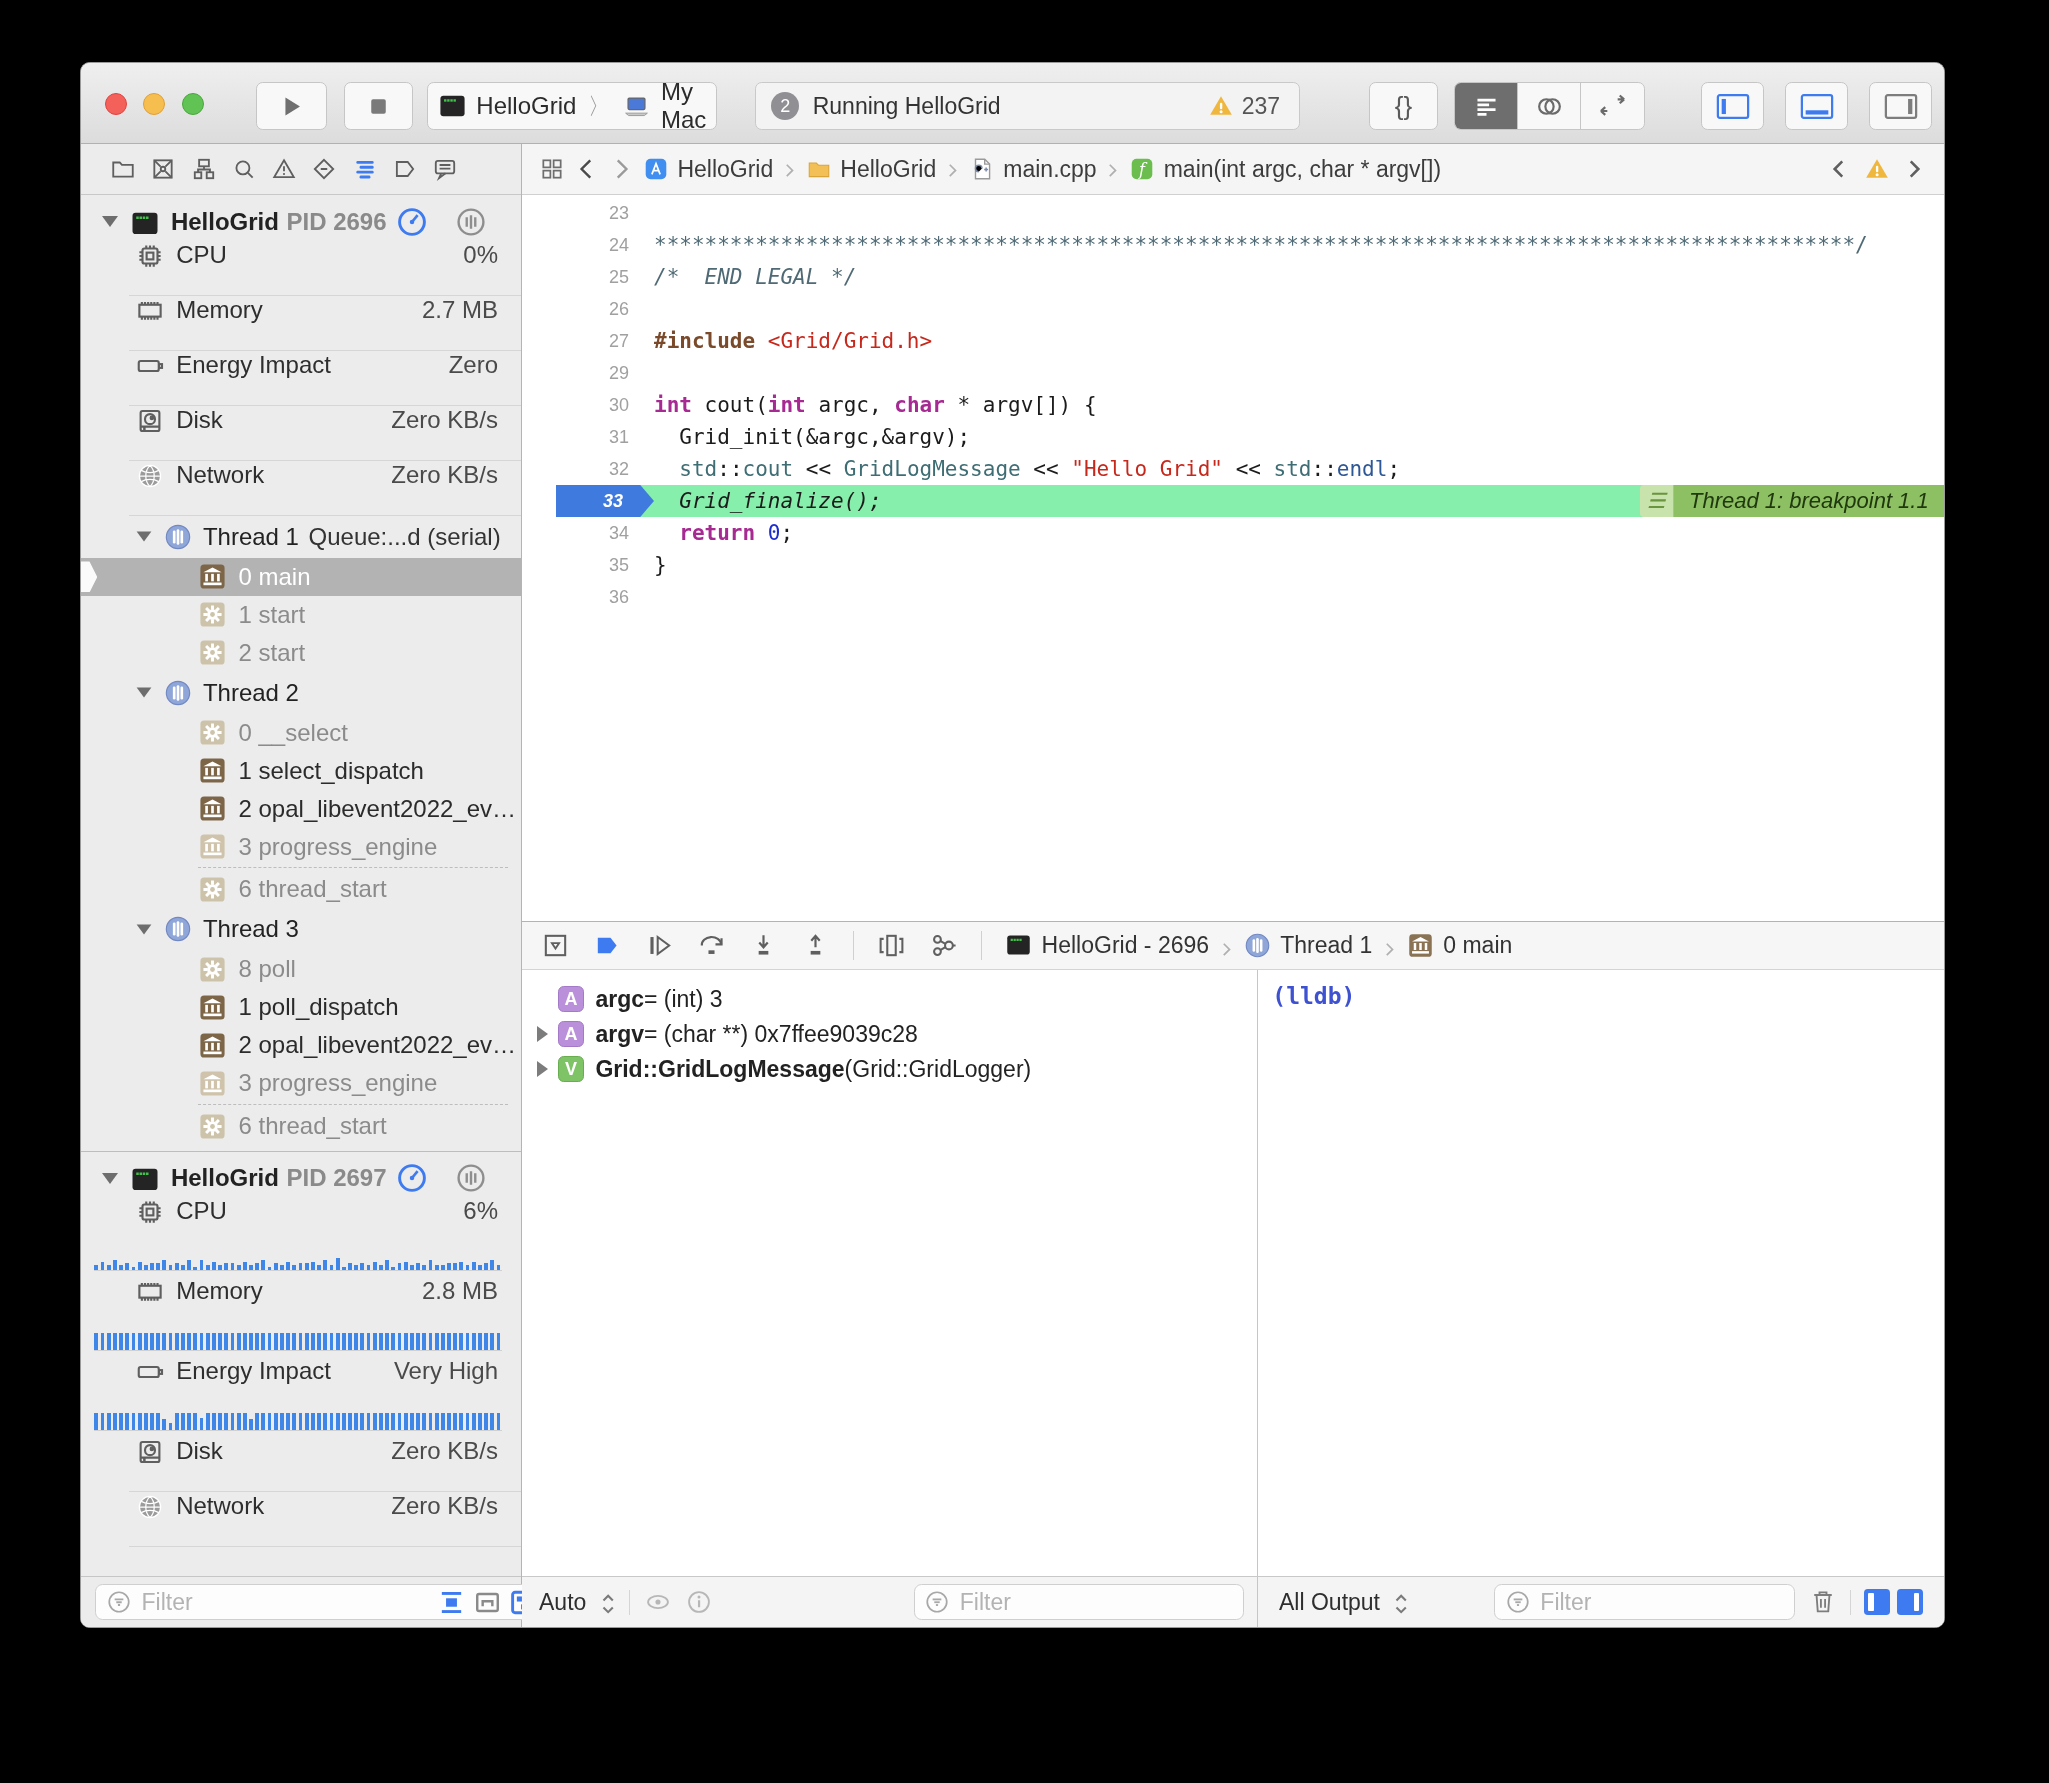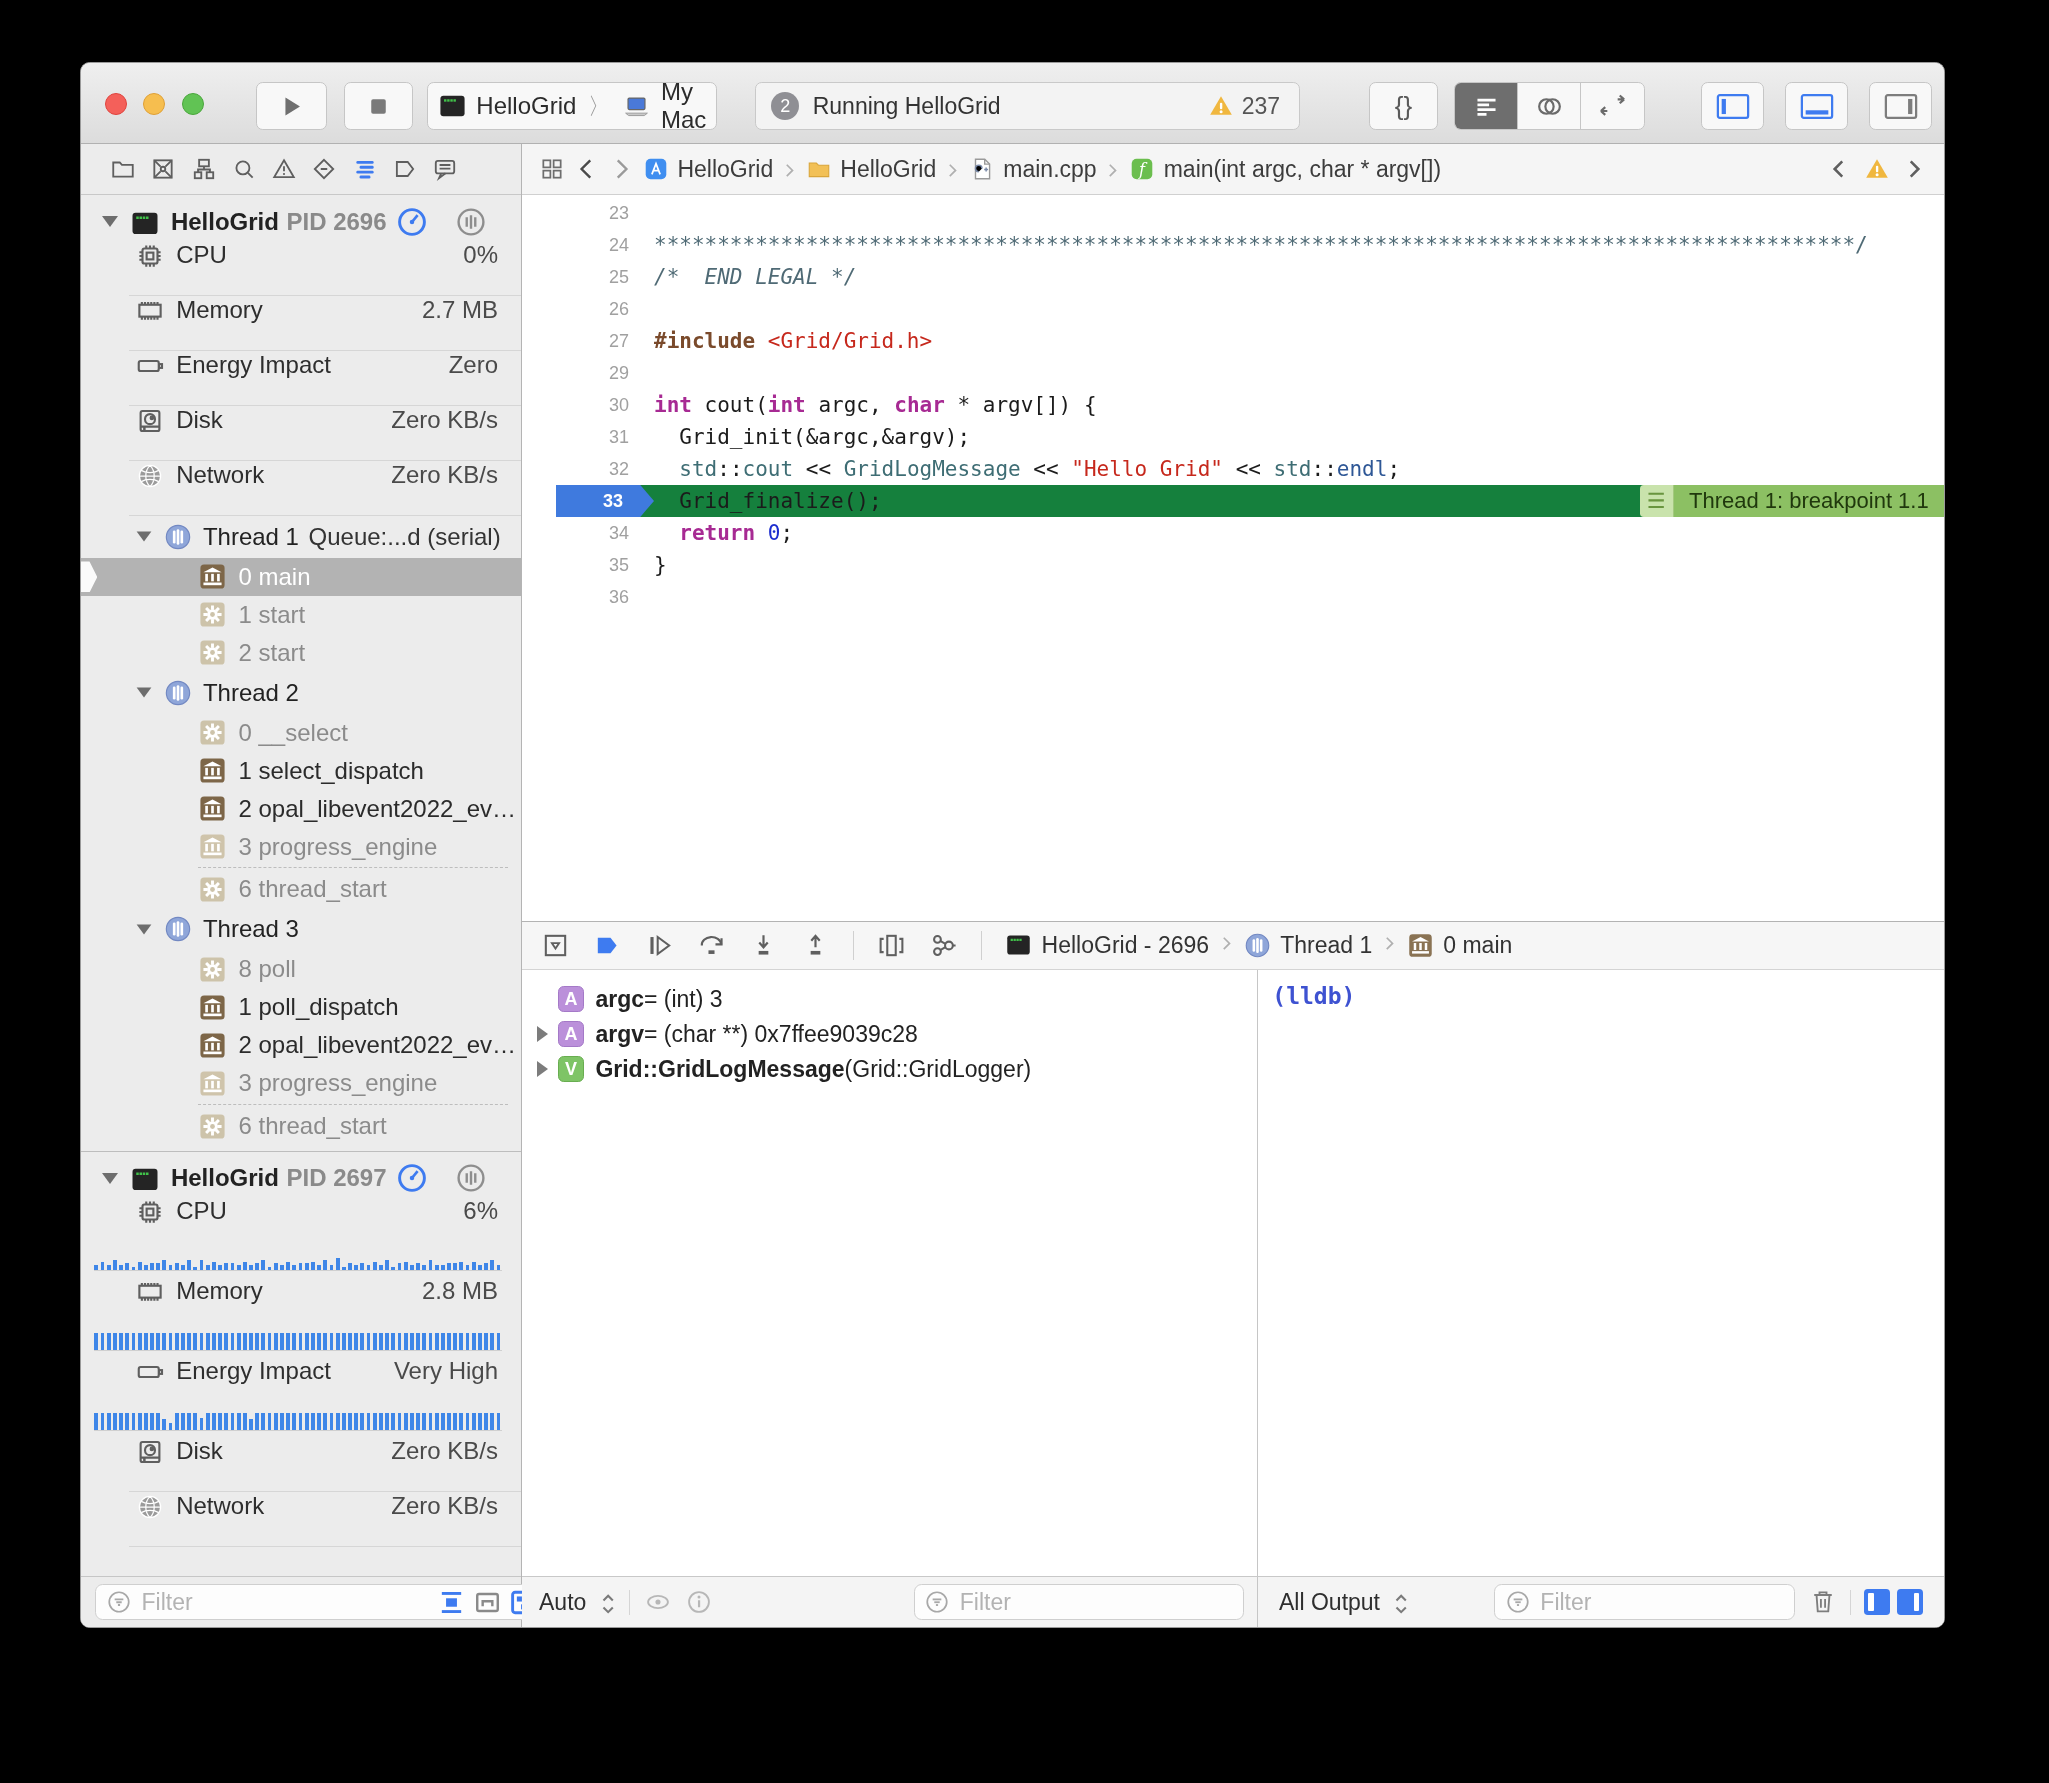--- a/index.html
+++ b/index.html
@@ -82,41 +82,41 @@
   
   .editor{position:absolute;left:441px;top:81px;right:0;height:777px;background:#fff;}
   .jumpbar{height:51px;background:#f5f5f5;border-bottom:1px solid #d0d0d0;display:flex;align-items:center;
     padding:0 17px;font-size:23px;color:#3c3c3c;gap:8.6px;}
   .jumpbar .jic{width:26px;height:26px;flex:0 0 auto;}
   .jchev{width:15.3px;height:21px;flex:0 0 auto;}
   .jright{margin-left:auto;display:flex;align-items:center;gap:11.5px;}
   .code{position:absolute;top:51px;left:0;right:0;bottom:0;font-family:"DejaVu Sans Mono","Liberation Mono",monospace;
     font-size:21px;padding-top:1.9px;padding-left:34px;}
   .cl{display:flex;height:32px;line-height:32px;position:relative;white-space:pre;}
-  .cl.hl{background:#15803d;}
+  .cl.hl{background:#86efac;font-style:italic;}
   .ln{width:98px;flex:0 0 auto;text-align:right;padding-right:25px;color:#a0a0a0;font-size:18px;
     font-family:"Liberation Sans",sans-serif;}
   .cl.hl .ln{background:#3f7ade;color:#fff;font-weight:700;
     clip-path:polygon(0 0,86% 0,100% 50%,86% 100%,0 100%);padding-right:31px;}
   .tok.cm{color:#4f6a75;} .tok.cmi{color:#4f6a75;font-style:italic;}
   .tok.pp{color:#7a4a2b;font-weight:600;} .tok.kw{color:#a72a93;font-weight:700;}
   .tok.str{color:#c6281c;} .tok.ty{color:#3e6d74;} .tok.fn{color:#2e5796;}
   .tok.num{color:#1c2dcf;} .tok.pl{color:#1b1b1b;}
   .bpnote{margin-left:auto;display:flex;align-items:stretch;height:32px;border-radius:3.8px 0 0 3.8px;overflow:hidden;
     font-family:"Liberation Sans",sans-serif;font-size:22px;}
   .bpnote .chip{width:34px;background:#c9e3ac;display:flex;align-items:center;justify-content:center;
     color:#69953f;font-size:21px;border-right:1px solid #a3c97e;}
   .bpnote .txt{background:#8cc063;color:#20380d;display:flex;align-items:center;padding:0 15.3px;}
   
   .debug{position:absolute;left:441px;top:858px;right:0;bottom:0;background:#fff;border-top:1px solid #b3b3b3;}
   .dbgbar{height:48px;background:#f6f6f6;border-bottom:1px solid #d4d4d4;display:flex;align-items:center;
     padding:0 19px;gap:23px;font-size:23px;color:#333;}
   .dbgbar .dic{width:29px;height:29px;flex:0 0 auto;}
   .dbgbar .vsep{width:1px;height:29px;background:#d0d0d0;}
-  .dcrumb{display:flex;align-items:flex-start;gap:9.6px;}
+  .dcrumb{display:flex;align-items:flex-end;gap:9.6px;}
   .dcrumb .dic{width:27px;height:27px;}
   .panes{position:absolute;top:48px;left:0;right:0;bottom:51px;display:flex;}
   .varpane{width:736px;border-right:1px solid #c6c6c6;padding-top:11.5px;}
   .varrow{display:flex;align-items:center;height:35px;font-size:23px;color:#222;padding-left:15.3px;}
   .varrow .vdisc{width:0;height:0;border-top:8.6px solid transparent;border-bottom:8.6px solid transparent;
     border-left:11.5px solid #7c7c7c;margin-right:9.6px;visibility:hidden;}
   .varrow.exp .vdisc{visibility:visible;}
   .vbadge{width:26px;height:26px;border-radius:5.7px;color:#fff;font-size:18px;font-weight:700;
     display:flex;align-items:center;justify-content:center;margin-right:11.5px;flex:0 0 auto;}
   .vbadge.A{background:#bb90da;border:1px solid #a479c7;}

